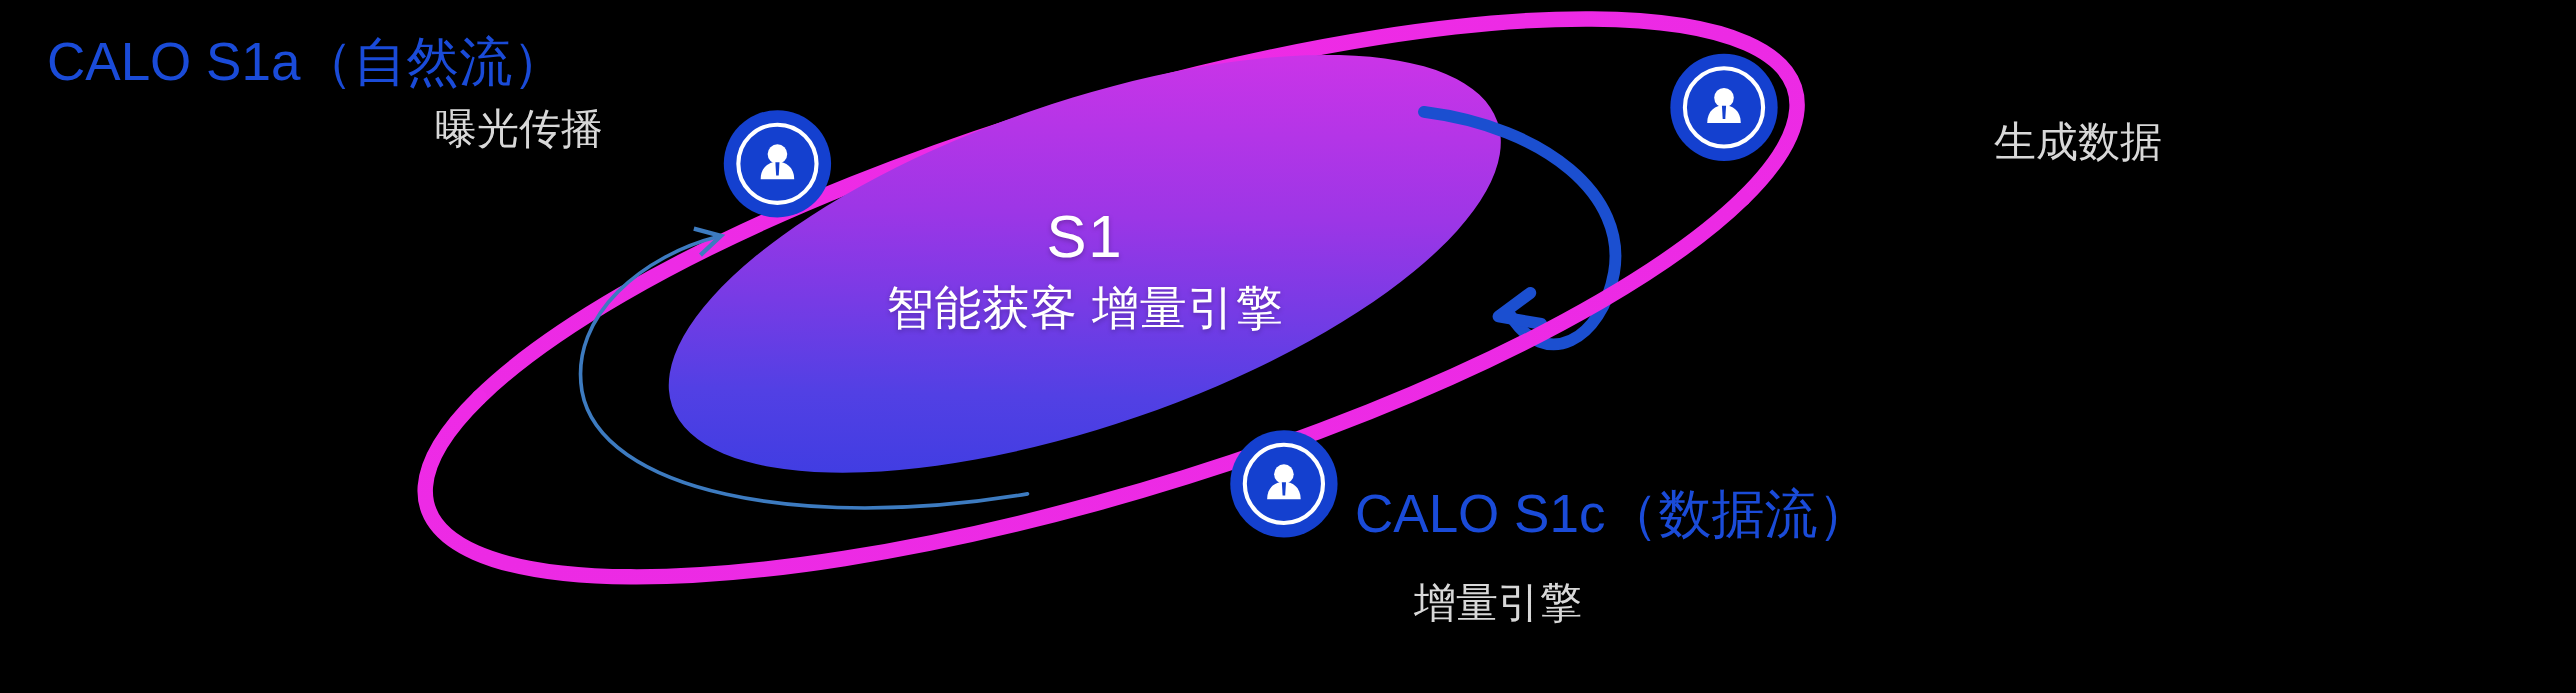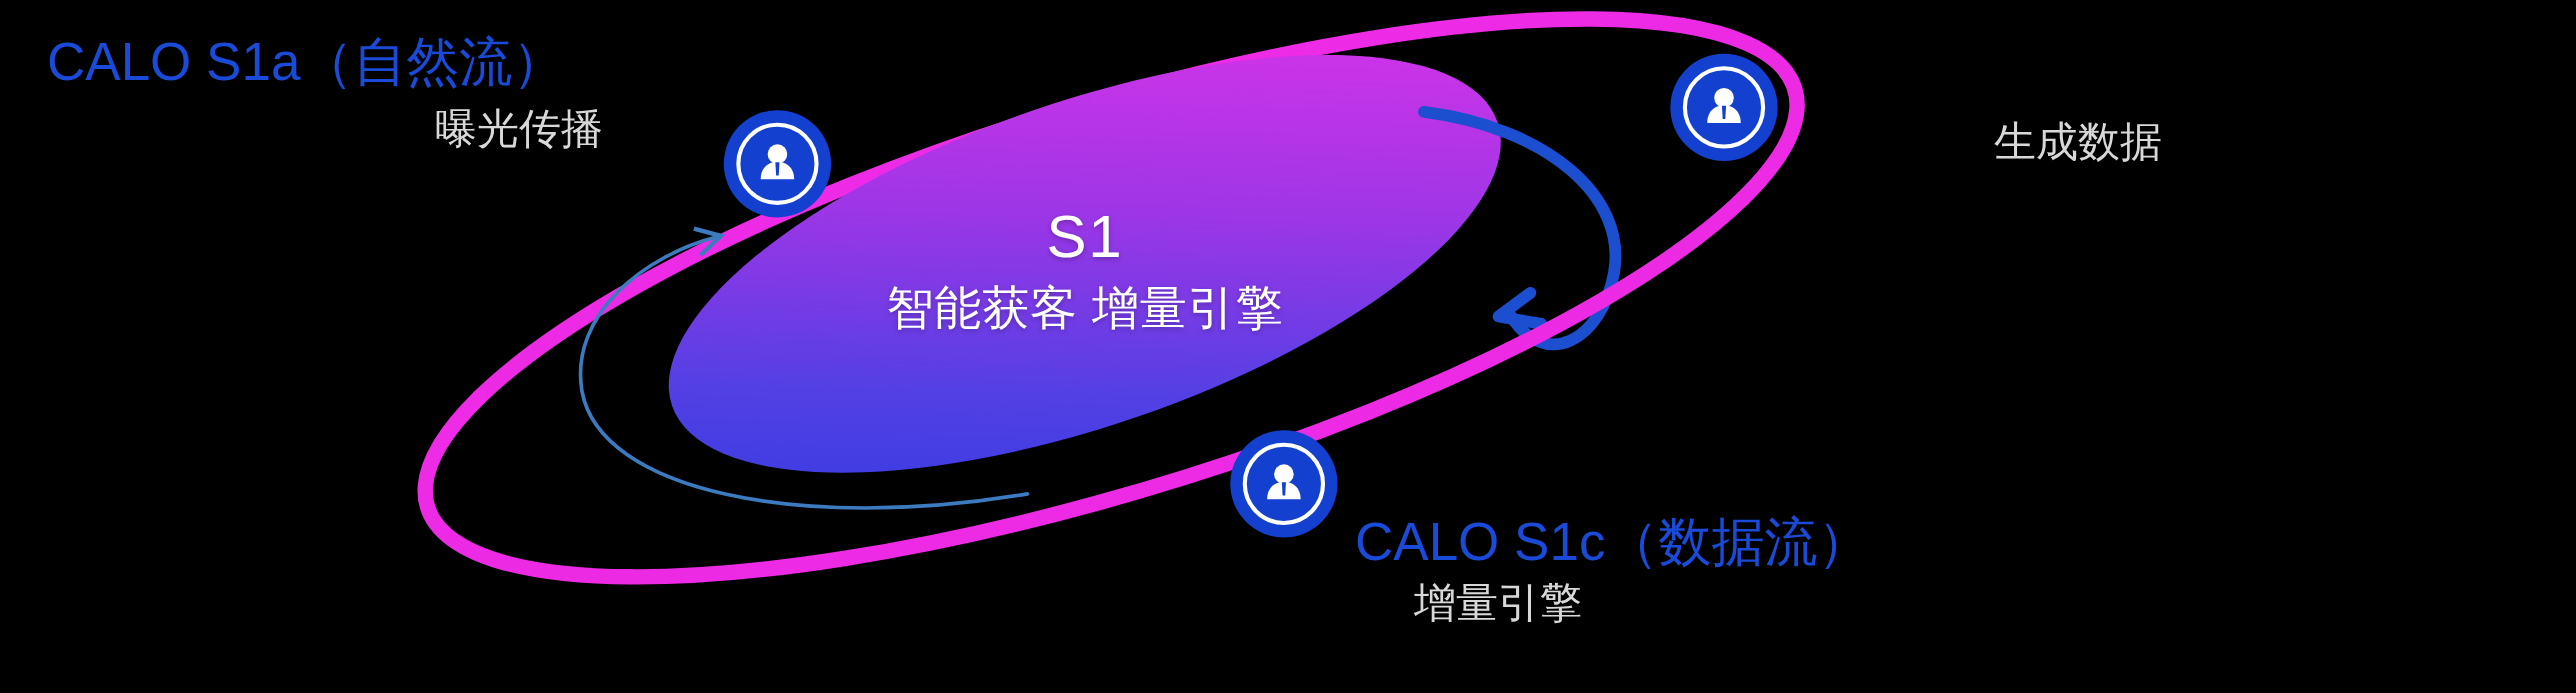--- a/index.html
+++ b/index.html
@@ -39,21 +39,21 @@
     font-size: 42px;
     line-height: 1.12;
     white-space: nowrap;
     text-align: center;
   }
   
   #label-s1a      { left: 47px;   top: 32px; text-align: right; }
   #sub-s1a        { left: 435px;  top: 105px; }
   #label-s1b      { left: 1818px; top: 33px; }
   #sub-s1b        { left: 1979px; top: 118px; margin-left: 15px; }
-  #label-s1c      { left: 1355px; top: 512px; }
+  #label-s1c      { left: 1355px; top: 484px; }
   #sub-s1c        { left: 1414px; top: 579px; }
 
   .core-text {
     position: absolute;
     text-align: center;
     color: #FFFFFF;
     text-shadow: 0 1.8px 5.5px rgba(0,0,0,0.25);
     white-space: nowrap;
     pointer-events: none;
   }

